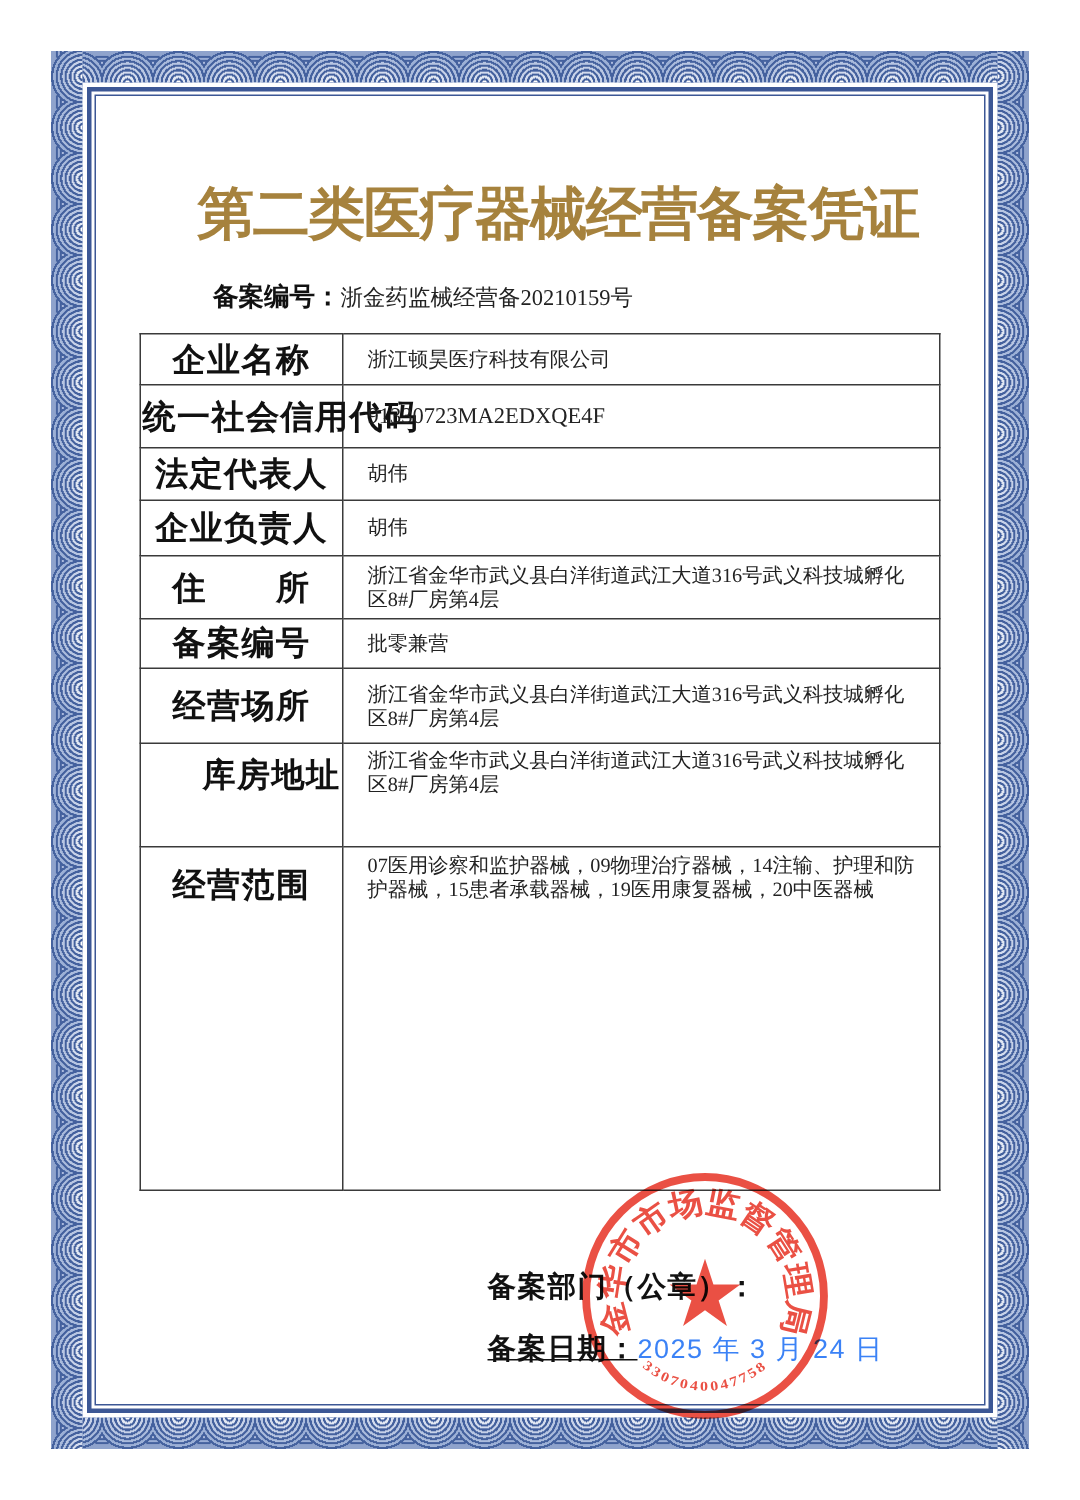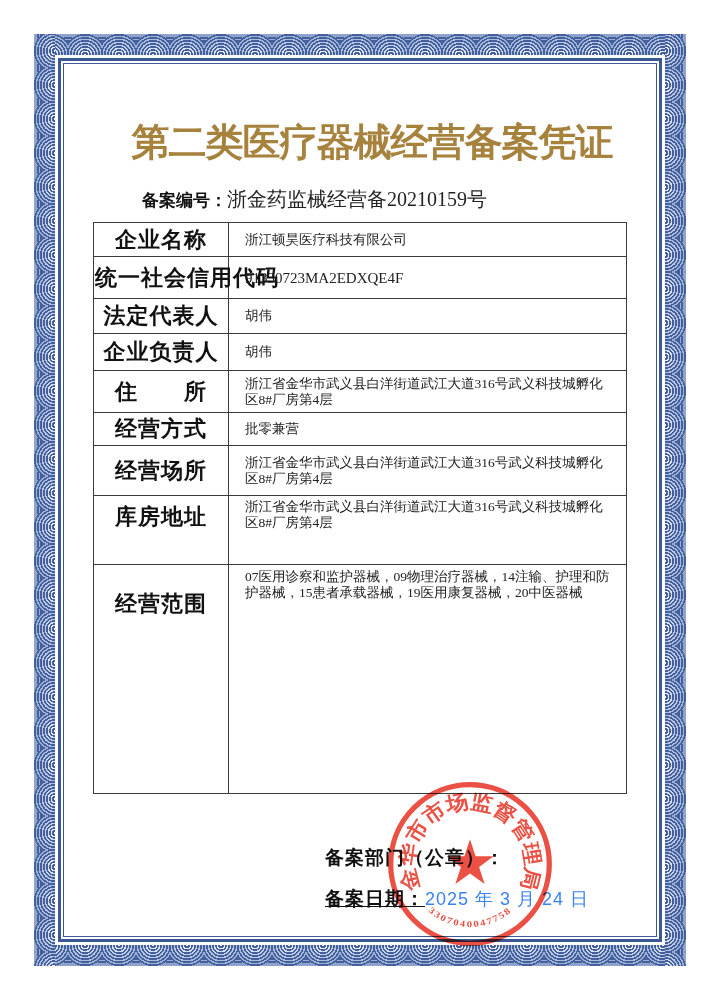--- a/index.html
+++ b/index.html
@@ -44,43 +44,43 @@
   
   .title {
     position:absolute; top:117px; left:12px; width:100%;
     text-align:center; margin:0;
     font-family:"Liberation Serif", serif;
     font-weight:bold; font-size:38px; letter-spacing:-1px;
     color:#a6823d;
   }
   .record-line { position:absolute; top:186px; left:142px; white-space:nowrap; }
   .record-label { font-weight:bold; font-size:17px; color:#111; }
-  .record-value { font-family:"Liberation Serif", serif; font-size:20px; color:#222; }
+  .record-value { font-family:"Liberation Serif", serif; font-size:15px; color:#222; }
 
   table.info {
     position:absolute; left:93px; top:222px; width:534px;
     border-collapse:collapse; table-layout:fixed;
   }
   table.info td { border:1px solid #3a3a3a; vertical-align:middle; box-sizing:border-box; }
   td.lbl {
     width:135px; text-align:center; font-weight:bold;
     font-size:22px; letter-spacing:1px; color:#111; white-space:nowrap;
   }
   td.val {
     font-family:"Liberation Serif", serif;
     font-size:13.5px; line-height:16px; color:#222;
     padding:2px 16px;
   }
   tr.r1 { height:34px; } tr.r2 { height:42px; } tr.r3 { height:35px; }
   tr.r4 { height:37px; } tr.r5 { height:42px; } tr.r6 { height:31px; }
   tr.r7 { height:50px; } tr.r8 { height:69px; } tr.r9 { height:229px; }
   tr.r2 td.val { font-size:15px; }
   tr.r8 td, tr.r9 td { vertical-align:top; }
-  tr.r8 td.lbl { padding-top:6px; } tr.r8 td.val { padding-top:3px; }
-  tr.r9 td.lbl { padding-top:24px;font-family:Liberation Serif, serif; } tr.r9 td.val { padding-top:4px; }
+  tr.r8 td.lbl { padding-top:6px;text-align:right; } tr.r8 td.val { padding-top:3px; }
+  tr.r9 td.lbl { padding-top:10px;font-family:Liberation Serif, serif; } tr.r9 td.val { padding-top:4px; }
 
   .footer-dept { position:absolute; left:325px; top:845px; font-weight:bold; font-size:19px; letter-spacing:1px; color:#111; white-space:nowrap; }
   .footer-date { position:absolute; left:325px; top:886px; white-space:nowrap; }
   .footer-date .lab { font-weight:bold; font-size:19px; letter-spacing:1px; color:#111;text-decoration:underline; }
   .footer-date .dat { font-family:Liberation Sans, sans-serif; font-size:18px; color:#3b82f6; letter-spacing:1px; }
 
   .seal {
     position:absolute; left:384px; top:778px; width:172px; height:172px;
     opacity:0.88; mix-blend-mode:multiply;
   }
@@ -120,21 +120,21 @@
       </tr>
       <tr class="r4">
         <td class="lbl">企业负责人</td>
         <td class="val">胡伟</td>
       </tr>
       <tr class="r5">
         <td class="lbl">住　　所</td>
         <td class="val">浙江省金华市武义县白洋街道武江大道316号武义科技城孵化区8#厂房第4层</td>
       </tr>
       <tr class="r6">
-        <td class="lbl">经营方式</td>
+        <td class="lbl">备案编号</td>
         <td class="val">批零兼营</td>
       </tr>
       <tr class="r7">
         <td class="lbl">经营场所</td>
         <td class="val">浙江省金华市武义县白洋街道武江大道316号武义科技城孵化区8#厂房第4层</td>
       </tr>
       <tr class="r8">
         <td class="lbl">库房地址</td>
         <td class="val">浙江省金华市武义县白洋街道武江大道316号武义科技城孵化区8#厂房第4层</td>
       </tr>

